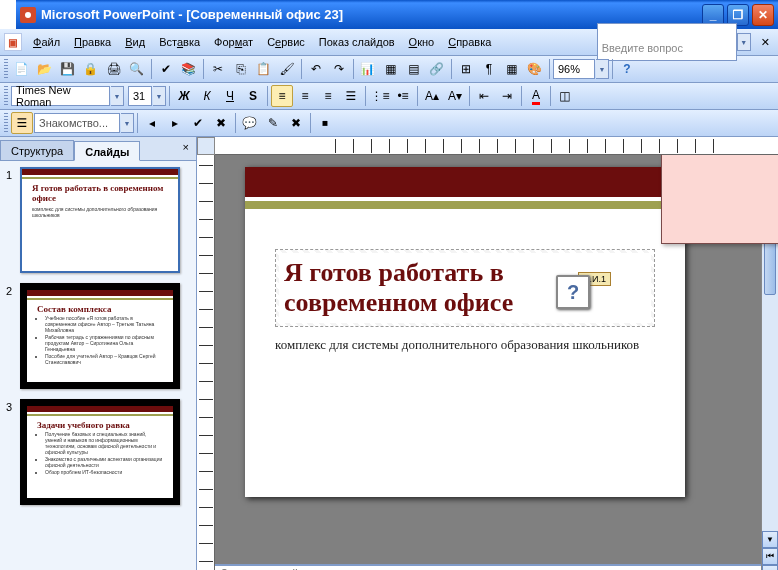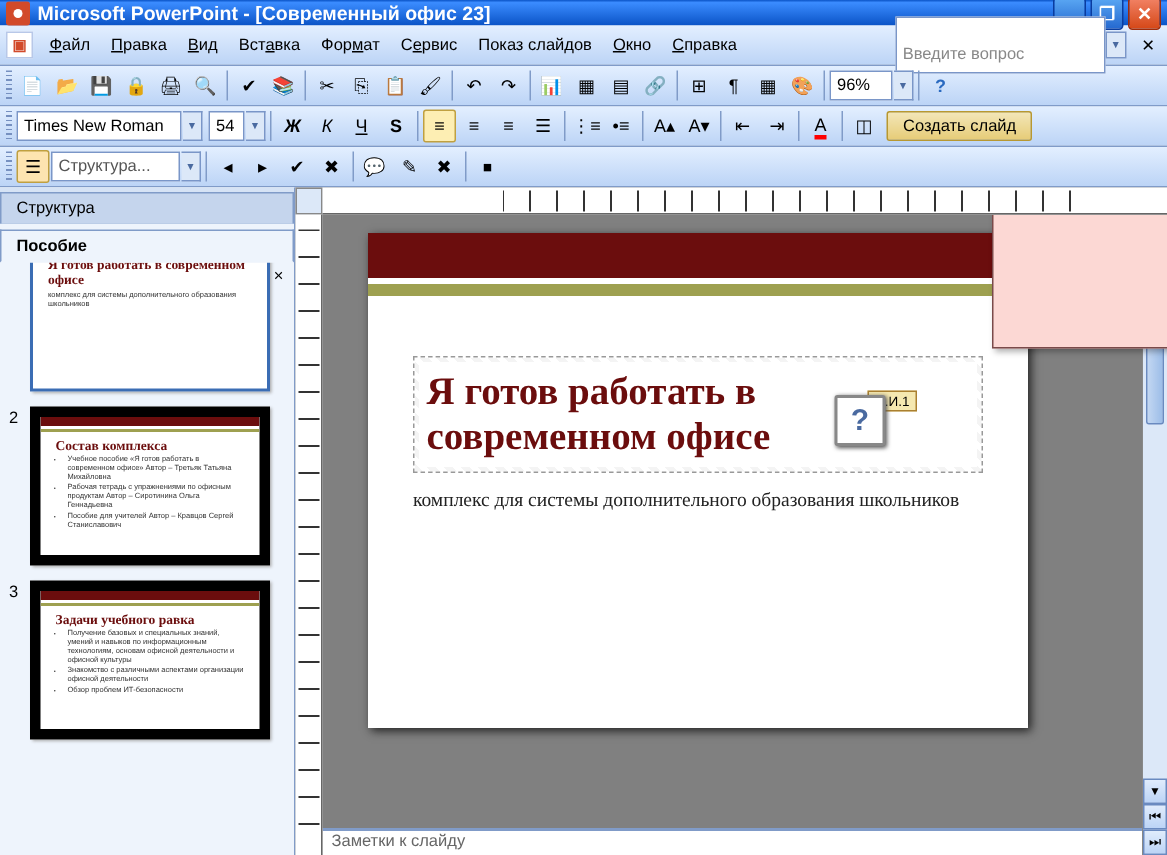--- a/index.html
+++ b/index.html
@@ -1,18 +1,18 @@
 <!DOCTYPE html>
 <html><head>
 <meta charset="utf-8">
 <style>
 * { box-sizing: border-box; margin: 0; padding: 0; font-family: "Tahoma", sans-serif; }
 body { width: 778px; height: 570px; overflow: hidden; background: #fff; }
 
-.titlebar { height: 17px; background: linear-gradient(#0a53c6,#3b8cff 10%,#0a53c6); display:flex; align-items:center; padding:0 4px; color:#fff; font-size:13px; }
+.titlebar { height: 29px; background: linear-gradient(#0a53c6,#3b8cff 10%,#0a53c6); display:flex; align-items:center; padding:0 4px; color:#fff; font-size:13px;margin-left:16px; }
 .titlebar .icon { width:16px; height:16px; background:#d24a2a; border-radius:2px; margin-right:5px; display:flex;align-items:center;justify-content:center; }
 .titlebar .title { flex:1; font-weight:bold; }
 .win-btns { display:flex; gap:3px; }
 .win-btn { width:22px; height:22px; background:linear-gradient(#5aa7f3,#2569d0); border:1px solid #0a3c9e; border-radius:3px; display:flex; align-items:center; justify-content:center; font-size:12px; color:#fff; font-weight:bold; cursor:pointer; }
 .win-btn.close { background:linear-gradient(#f28265,#d54818); border-color:#9e2b0a; }
 
 .menubar { height:27px; background:linear-gradient(#e3efff,#bcd4f6); border-bottom:1px solid #809bc8; display:flex; align-items:center; padding:2px 4px; font-size:11px; }
 .app-icon { width:18px; height:18px; background:#fff; border:1px solid #b8c8e8; margin-right:4px; display:flex;align-items:center;justify-content:center;color:#d24a2a;font-weight:bold;font-size:10px; }
 .menu-item { padding:3px 7px; cursor:pointer; }
 .menu-item u { text-decoration: underline; }
@@ -22,21 +22,21 @@
 .toolbar { height:27px; background:linear-gradient(#e3efff,#bcd4f6); border-bottom:1px solid #809bc8; display:flex; align-items:center; padding:1px 4px; gap:1px; }
 .grip { width:4px; height:20px; background:repeating-linear-gradient(#7690c0 0 1px,transparent 1px 3px); margin-right:2px; }
 .tbtn { width:22px; height:22px; display:flex; align-items:center; justify-content:center; cursor:pointer; border-radius:2px; font-size:12px; }
 .sep { width:1px; height:20px; background:#809bc8; margin:0 2px; }
 .combo { background:#fff; border:1px solid #7a96c8; height:20px; font-size:11px; padding:2px 4px; display:flex; align-items:center; }
 .combo-dd { width:13px; height:20px; background:#dce8f8; border:1px solid #7a96c8; border-left:none; display:flex;align-items:center;justify-content:center;font-size:7px;color:#4a6aa0; cursor:pointer; }
 .task-btn { background:linear-gradient(#f3e6b8,#e6cc78); border:1px solid #b89830; height:20px; padding:0 10px; font-size:11px; border-radius:2px; display:flex;align-items:center;cursor:pointer; margin-left:3px; }
 
 .work { display:flex; height:445px; }
 .left-panel { width:197px; background:#eef4fc; border-right:1px solid #809bc8; display:flex; flex-direction:column; }
-.tabs { height:24px; display:flex; background:#d6e3f5; border-bottom:1px solid #809bc8;flex-direction:column; }
+.tabs { height:24px; display:flex; background:#d6e3f5; border-bottom:1px solid #809bc8; }
 .tab { padding:4px 10px; font-size:11px; border:1px solid #809bc8; border-bottom:none; margin-top:3px; cursor:pointer; background:#c5d5ed; }
 .tab.active { background:#eef4fc; font-weight:bold; border-bottom:1px solid #eef4fc; position:relative; top:1px; }
 .tab-close { margin-left:auto; padding:4px 7px; font-size:11px; cursor:pointer; font-family:sans-serif;}
 
 .thumbs { flex:1; overflow-y:auto; padding:6px; }
 .thumb-row { display:flex; margin-bottom:10px; align-items:flex-start; }
 .thumb-num { width:14px; font-size:11px; padding-top:2px; }
 .thumb { width:160px; height:106px; background:#fff; border:7px solid #000000; box-shadow:1px 1px 2px #aaa; cursor:pointer; padding:8px 10px; font-size:6px; overflow:hidden; }
 .thumb.selected { border:2px solid #3b6db4; }
 .thumb .bar1 { height:6px; background:#6b0d0d; margin:-8px -10px 2px -10px; }
@@ -144,23 +144,23 @@
   <div class="tbtn">🎨</div>
   <div class="sep"></div>
   <div class="combo" style="width:42px">96%</div>
   <div class="combo-dd">▼</div>
   <div class="sep"></div>
   <div class="tbtn" style="color:#2a6ac0;font-weight:bold">?</div>
 </div>
 
 <div class="toolbar">
   <div class="grip"></div>
-  <div class="combo" style="width:110px">Times New Roman</div>
-  <div class="combo-dd">▼</div>
-  <div class="combo" style="width:24px;margin-left:3px">54</div>
+  <div class="combo" style="width:99px">Times New Roman</div>
+  <div class="combo-dd">▼</div>
+  <div class="combo" style="width:24px;margin-left:3px">31</div>
   <div class="combo-dd">▼</div>
   <div class="sep"></div>
   <div class="tbtn" style="font-weight:bold;font-style:italic">Ж</div>
   <div class="tbtn" style="font-style:italic">К</div>
   <div class="tbtn" style="text-decoration:underline">Ч</div>
   <div class="tbtn" style="font-weight:bold">S</div>
   <div class="sep"></div>
   <div class="tbtn" style="background:#fdeeb3;border:1px solid #c0a040">≡</div>
   <div class="tbtn">≡</div>
   <div class="tbtn">≡</div>
@@ -173,46 +173,45 @@
   <div class="tbtn">A▾</div>
   <div class="sep"></div>
   <div class="tbtn">⇤</div>
   <div class="tbtn">⇥</div>
   <div class="sep"></div>
   <div class="tbtn">
       <span style="border-bottom:3px solid red">A</span>
     </div>
   <div class="sep"></div>
   <div class="tbtn">◫</div>
-  <div class="task-btn">Создать слайд</div>
 </div>
 
 <div class="toolbar">
   <div class="grip"></div>
   <div class="tbtn" style="background:#fde4b0;border:1px solid #c0a040">☰</div>
-  <div class="combo" style="width:86px;color:#555">Структура...</div>
+  <div class="combo" style="width:86px;color:#555">Знакомство...</div>
   <div class="combo-dd">▼</div>
   <div class="sep"></div>
   <div class="tbtn">◂</div>
   <div class="tbtn">▸</div>
   <div class="tbtn">✔</div>
   <div class="tbtn">✖</div>
   <div class="sep"></div>
   <div class="tbtn">💬</div>
   <div class="tbtn">✎</div>
   <div class="tbtn">✖</div>
   <div class="sep"></div>
   <div class="tbtn">⏹</div>
 </div>
 
 <div class="work">
   <div class="left-panel">
     <div class="tabs">
       <div class="tab">Структура</div>
-      <div class="tab active">Пособие</div>
+      <div class="tab active">Слайды</div>
       <div class="tab-close">×</div>
     </div>
     <div class="thumbs">
       <div class="thumb-row">
         <div class="thumb-num">1</div>
         <div class="thumb selected">
           <div class="bar1"></div>
             <div class="bar2"></div>
           <h4>Я готов работать в современном офисе</h4>
           <p>комплекс для системы дополнительного образования школьников</p>

